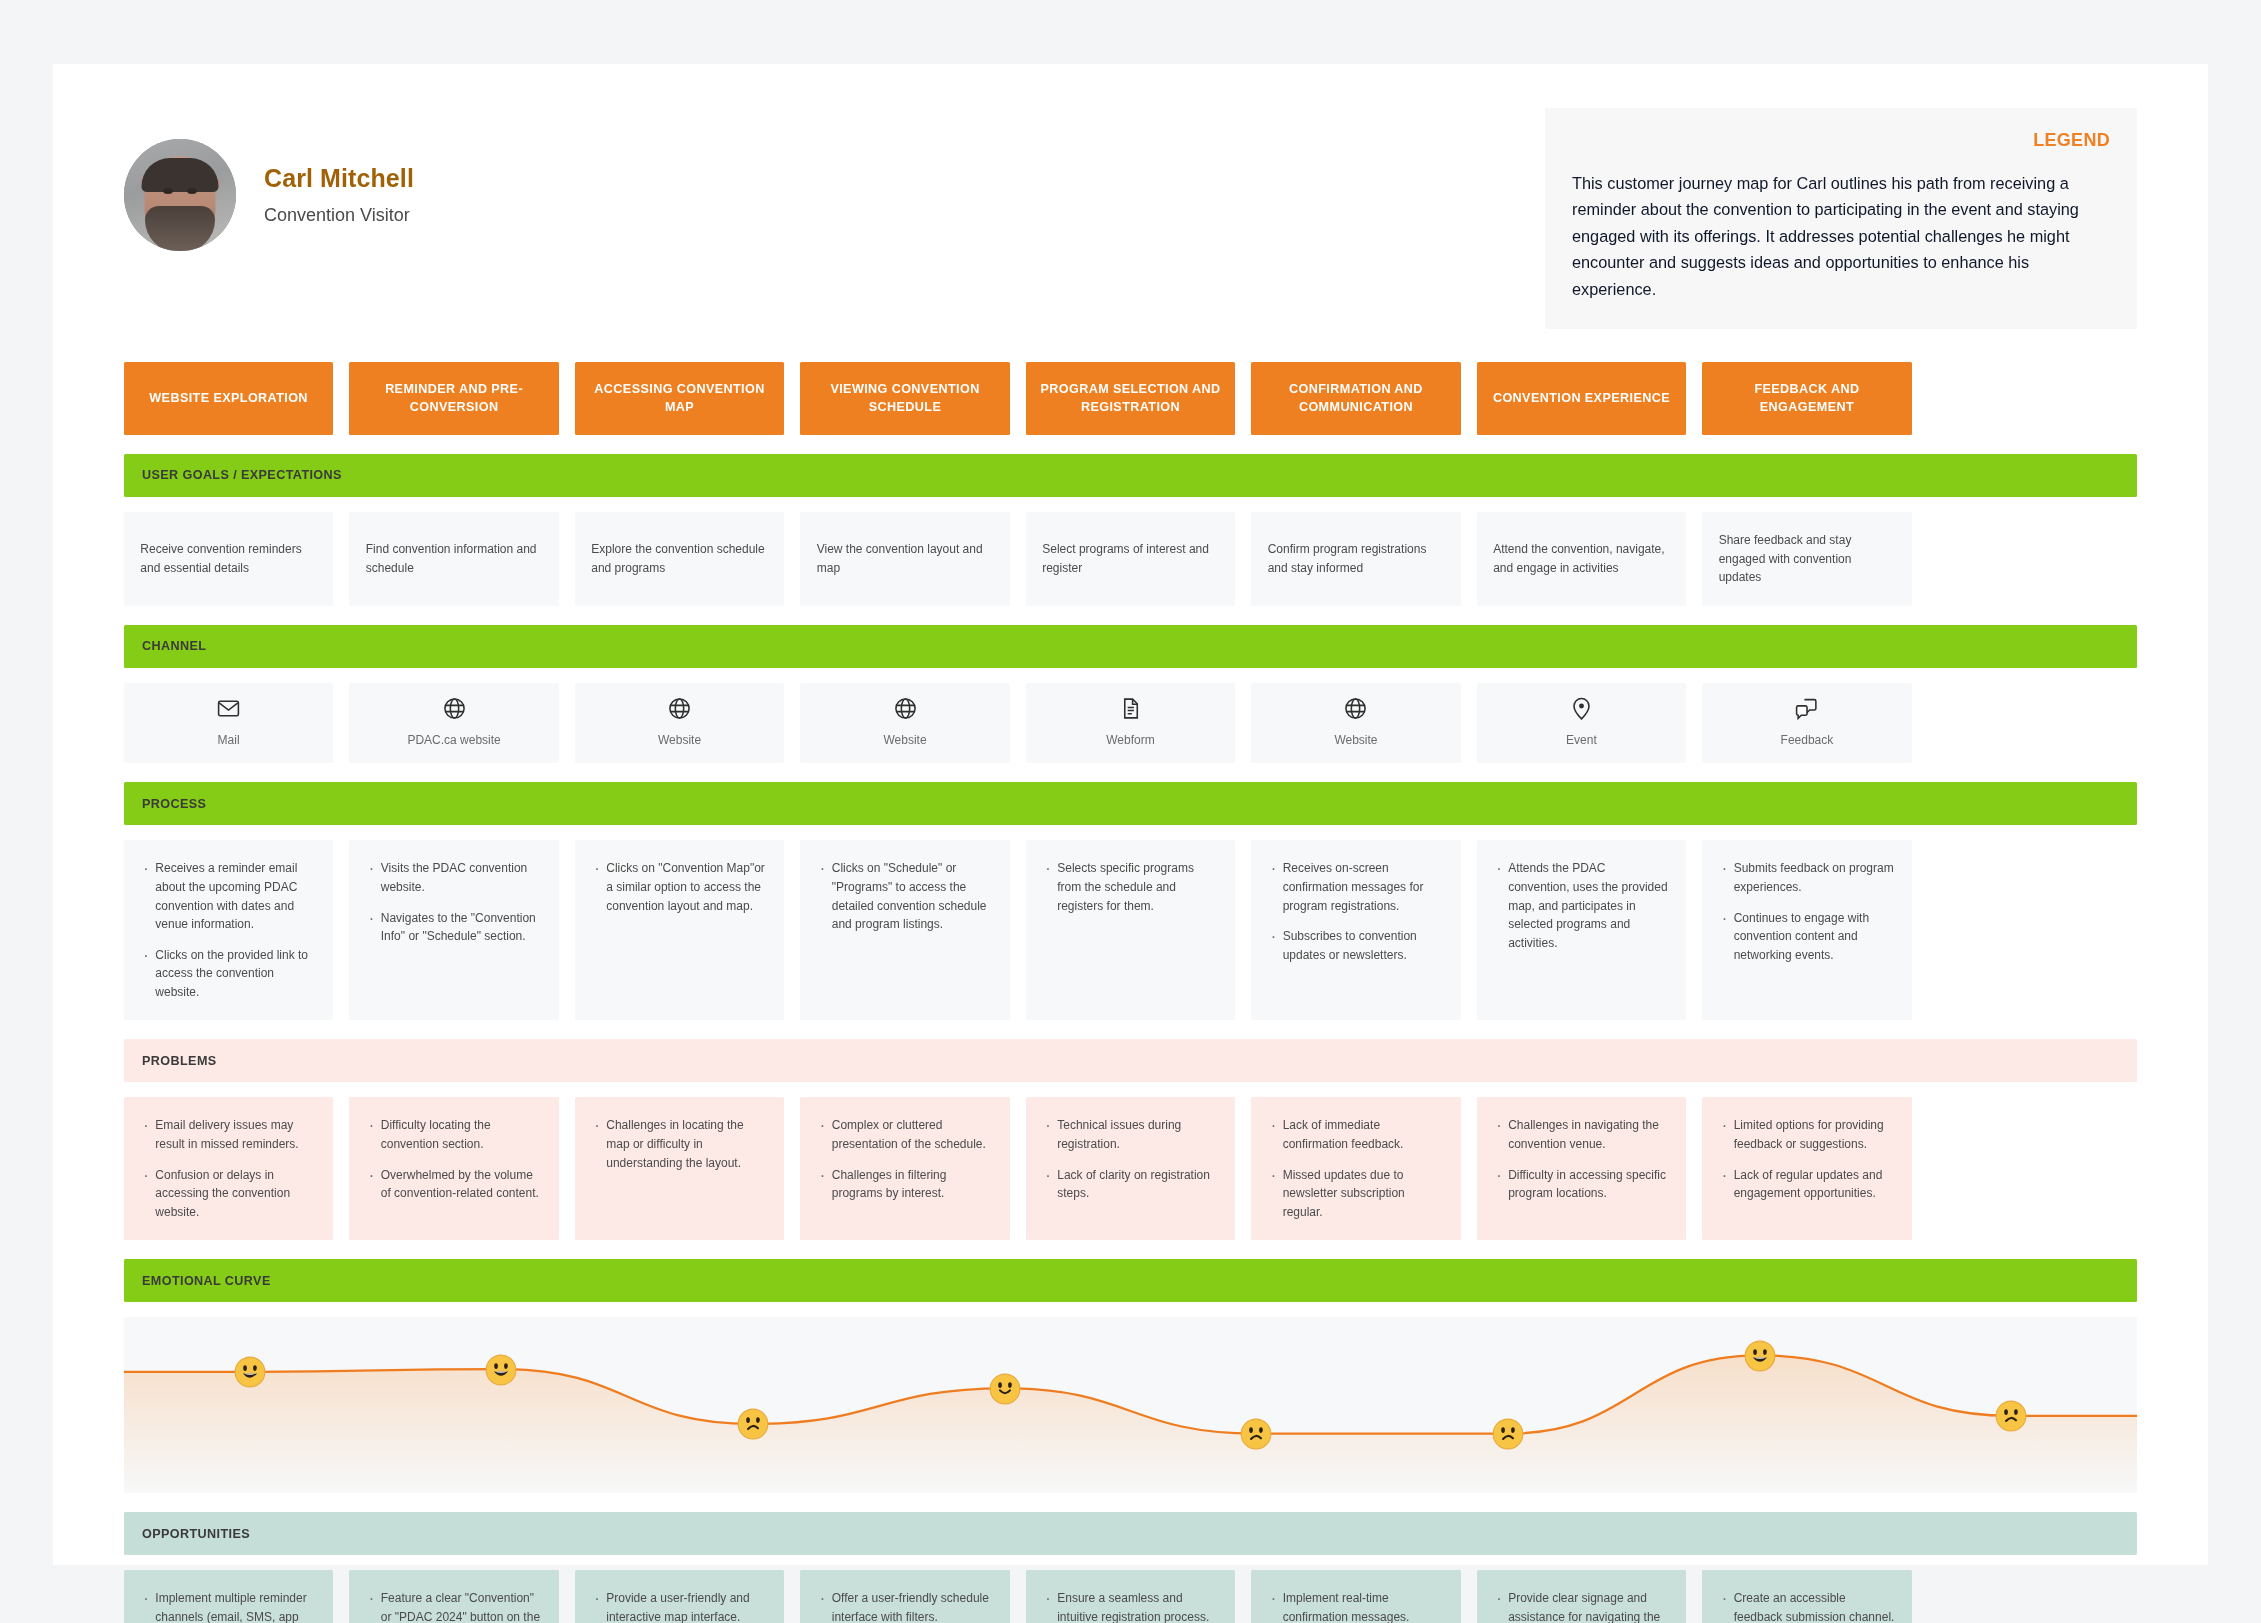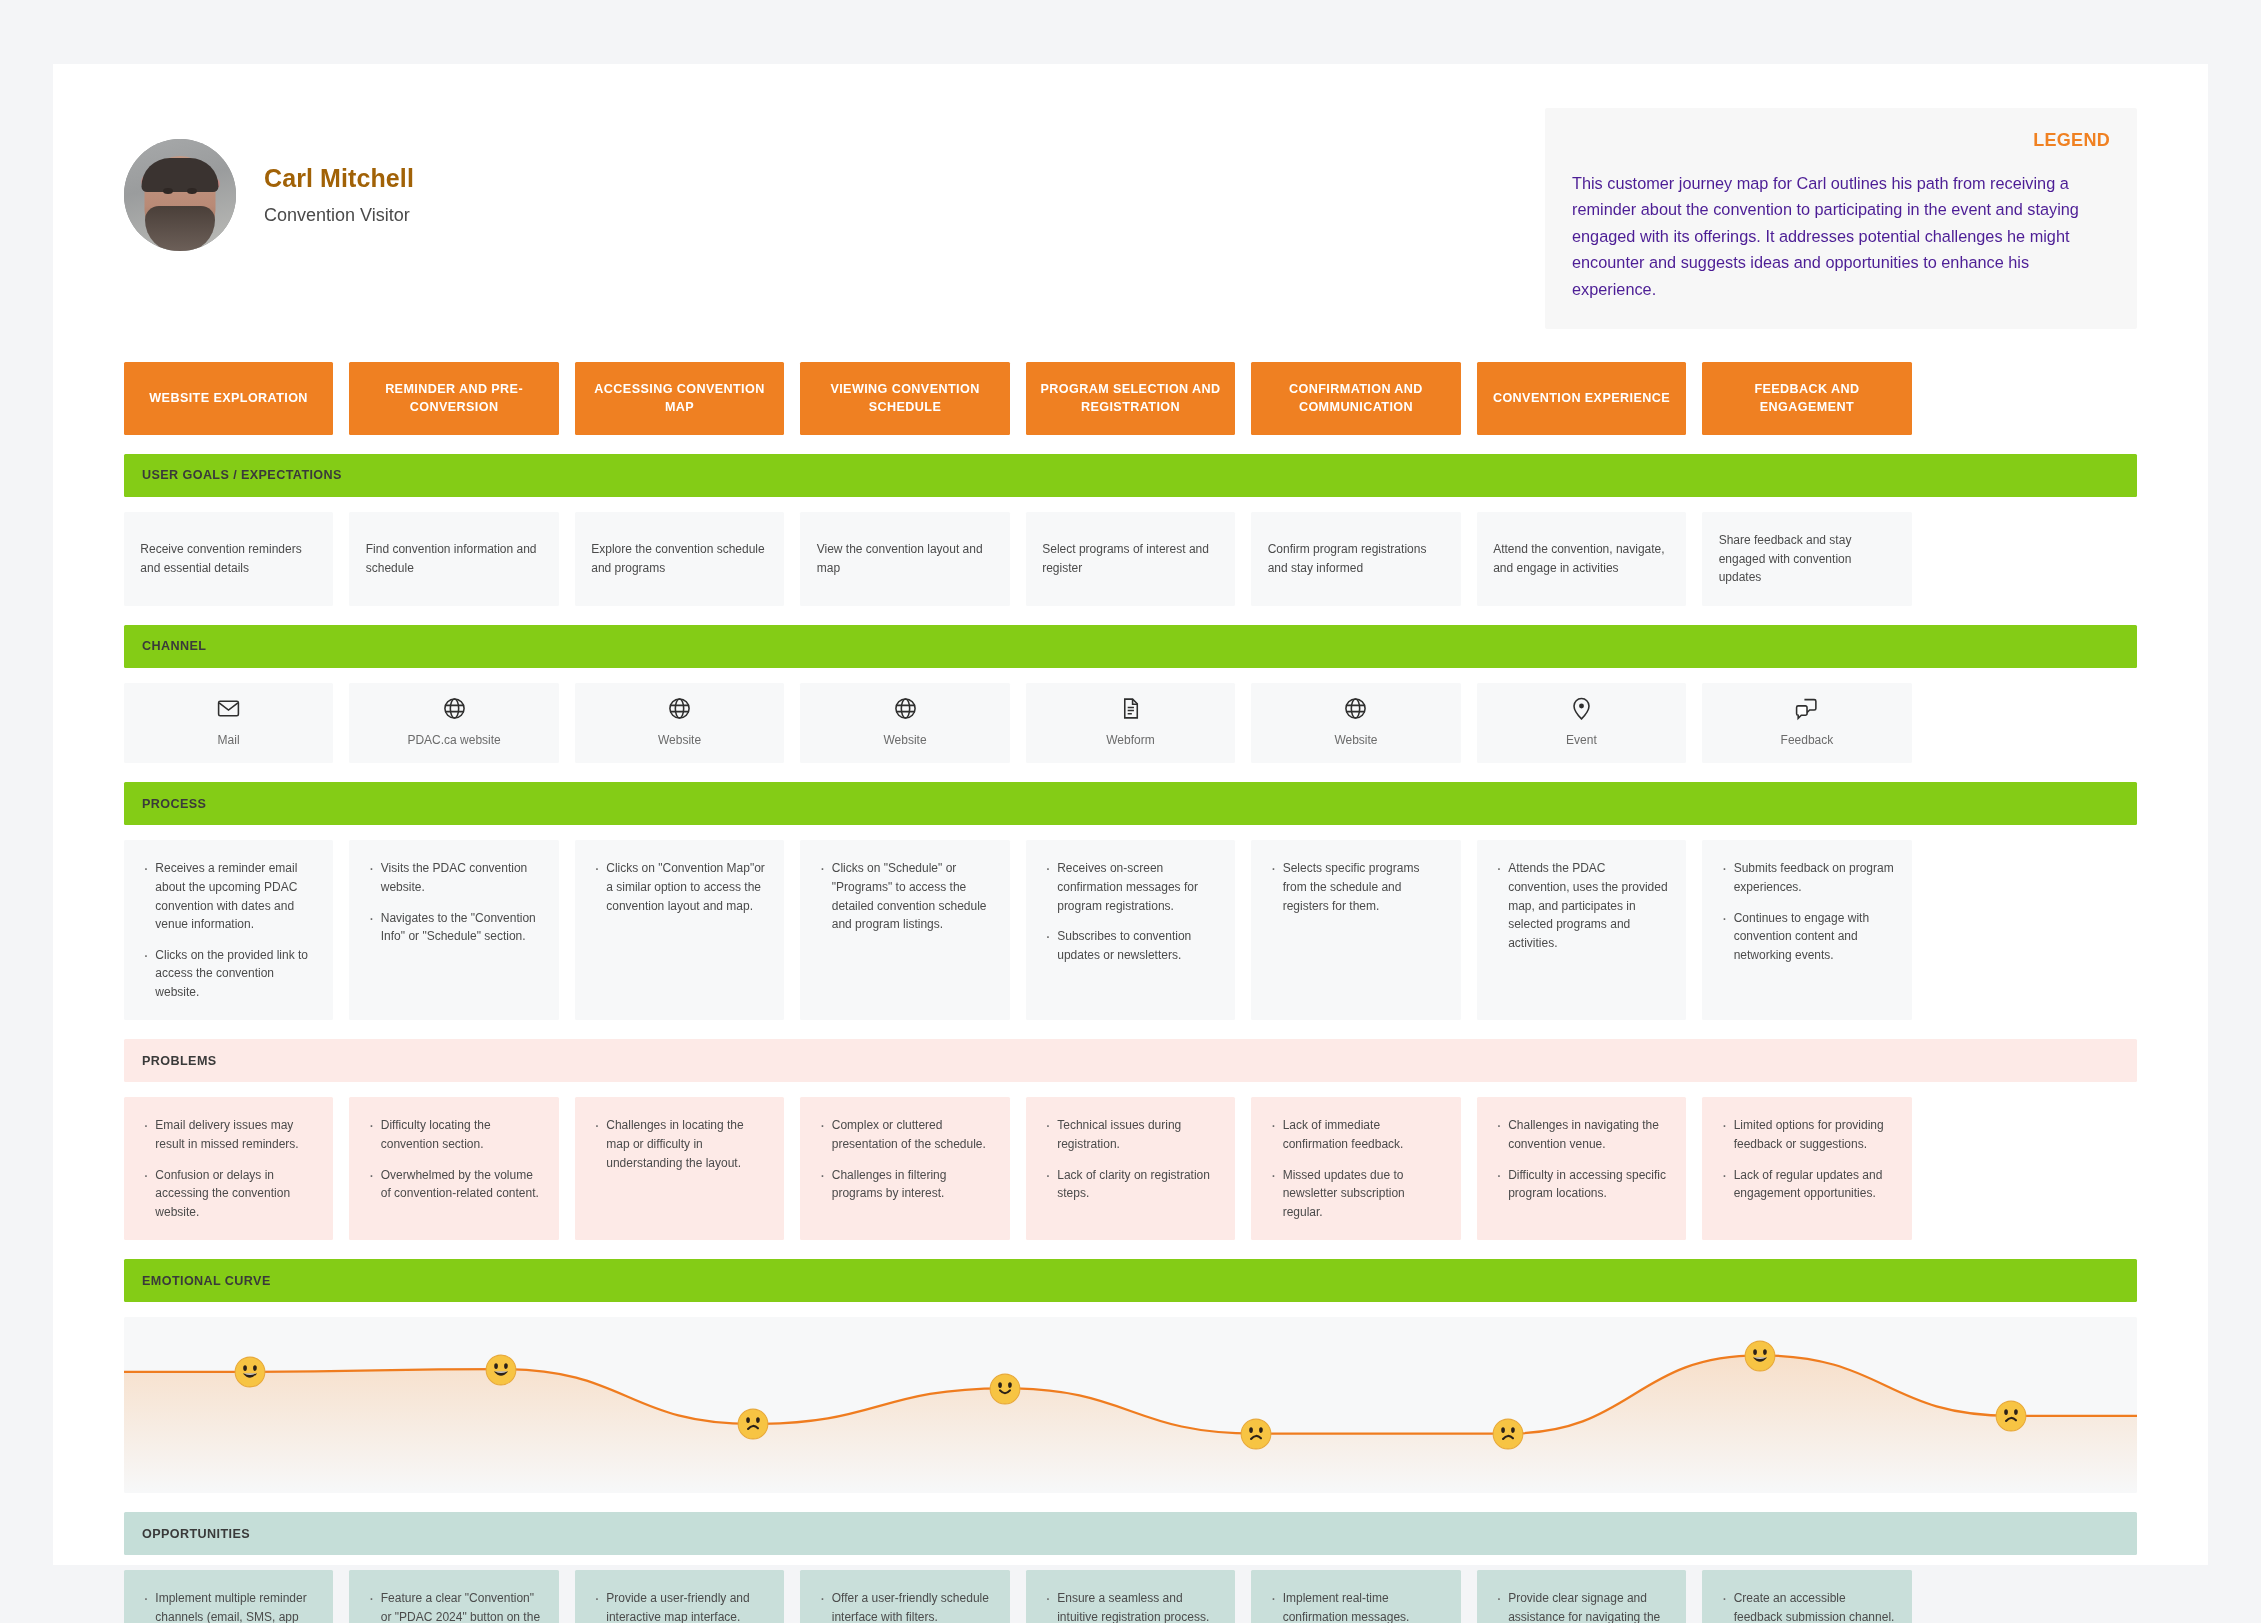--- a/index.html
+++ b/index.html
@@ -66,21 +66,21 @@
     width: 592px;
     background: #f7f7f7;
     border-radius: 2.2px;
     padding: 22px 27px 27px 27px;
   }
   .legend-title {
     text-align: right; color: #f08122;
     font-size: 18px; font-weight: 700; letter-spacing: 0.3px;
   }
   .legend-body {
-    margin-top: 19px; font-size: 16.3px; line-height: 1.62; color: #4c1d95;
+    margin-top: 19px; font-size: 16.3px; line-height: 1.62; color: #0f172a;
   }
 
   
   .grid { padding: 0 71px; margin-top: 33px; }
   .cols { display: grid; grid-template-columns: repeat(9, 1fr); gap: 16.3px; }
 
   .stage {
     background: #ef8022; color: #ffffff;
     height: 73px; border-radius: 1.5px;
     display: flex; align-items: center; justify-content: center; text-align: center;
@@ -311,27 +311,27 @@
             <li>Clicks on "Convention Map"or a similar option to access the convention layout and map.</li>
           </ul>
         </div>
         <div class="cell grey">
           <ul>
             <li>Clicks on "Schedule" or "Programs" to access the detailed convention schedule and program listings.</li>
           </ul>
         </div>
         <div class="cell grey">
           <ul>
+            <li>Selects specific programs from the schedule and registers for them.</li>
+          </ul>
+        </div>
+        <div class="cell grey">
+          <ul>
             <li>Receives on-screen confirmation messages for program registrations.</li>
             <li>Subscribes to convention updates or newsletters.</li>
-          </ul>
-        </div>
-        <div class="cell grey">
-          <ul>
-            <li>Selects specific programs from the schedule and registers for them.</li>
           </ul>
         </div>
         <div class="cell grey">
           <ul>
             <li>Attends the PDAC convention, uses the provided map, and participates in selected programs and activities.</li>
           </ul>
         </div>
         <div class="cell grey">
           <ul>
             <li>Submits feedback on program experiences.</li>

